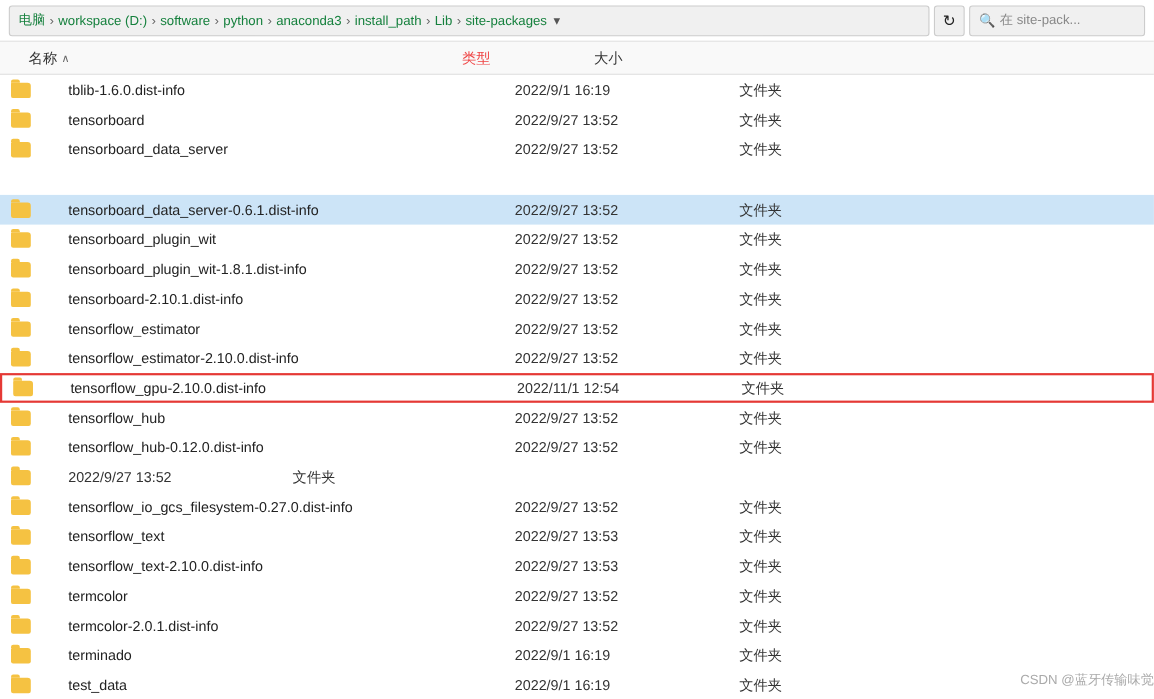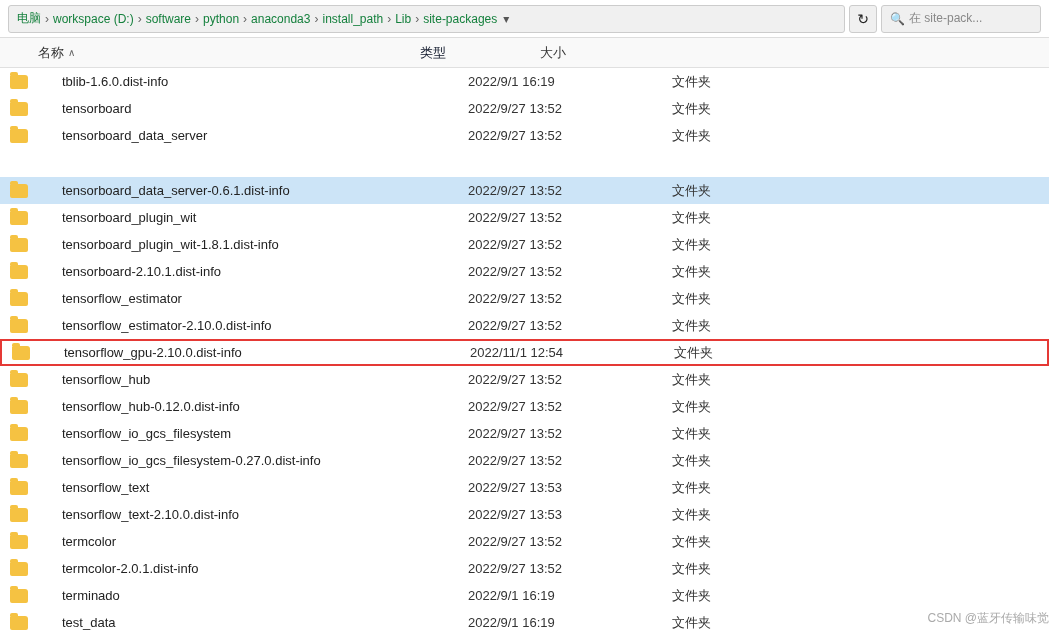--- a/index.html
+++ b/index.html
@@ -76,23 +76,23 @@
     
     .col-headers {
       display: flex;
       align-items: center;
       background: #f9f9f9;
       border-bottom: 1px solid #e0e0e0;
       padding: 4px 0;
       height: 30px;
       user-select: none;
     }
-    .col-name { width: 420px; padding-left: 38px; font-weight: 400; color: #333; display: flex; align-items: center; gap: 4px; }
+    .col-name { width: 420px; padding-left: 26px; font-weight: 400; color: #333; display: flex; align-items: center; gap: 4px; }
     .col-date { width: 180px; color: #333; }
-    .col-type { width: 120px; color: #0f172a; }
+    .col-type { width: 120px; color: #ef4444; }
     .col-size { width: 100px; color: #333; }
     .sort-arrow { font-size: 10px; color: #666; }
 
     
     .file-list {
       overflow-y: auto;
       height: calc(635px - 38px - 30px);
       background: #fff;
     }
     .file-row {
@@ -311,21 +311,20 @@
       </div>
       <div class="file-name">tensorflow_hub-0.12.0.dist-info</div>
       <div class="file-date">2022/9/27 13:52</div>
       <div class="file-type">文件夹</div>
       <div class="file-size"></div>
     </div>
     <div class="file-row">
       <div class="file-icon">
         <div class="folder-icon"></div>
       </div>
-      <div class="file-name">tensorflow_io_gcs_filesystem</div>
       <div class="file-date">2022/9/27 13:52</div>
       <div class="file-type">文件夹</div>
       <div class="file-size"></div>
     </div>
     <div class="file-row">
       <div class="file-icon">
         <div class="folder-icon"></div>
       </div>
       <div class="file-name">tensorflow_io_gcs_filesystem-0.27.0.dist-info</div>
       <div class="file-date">2022/9/27 13:52</div>

